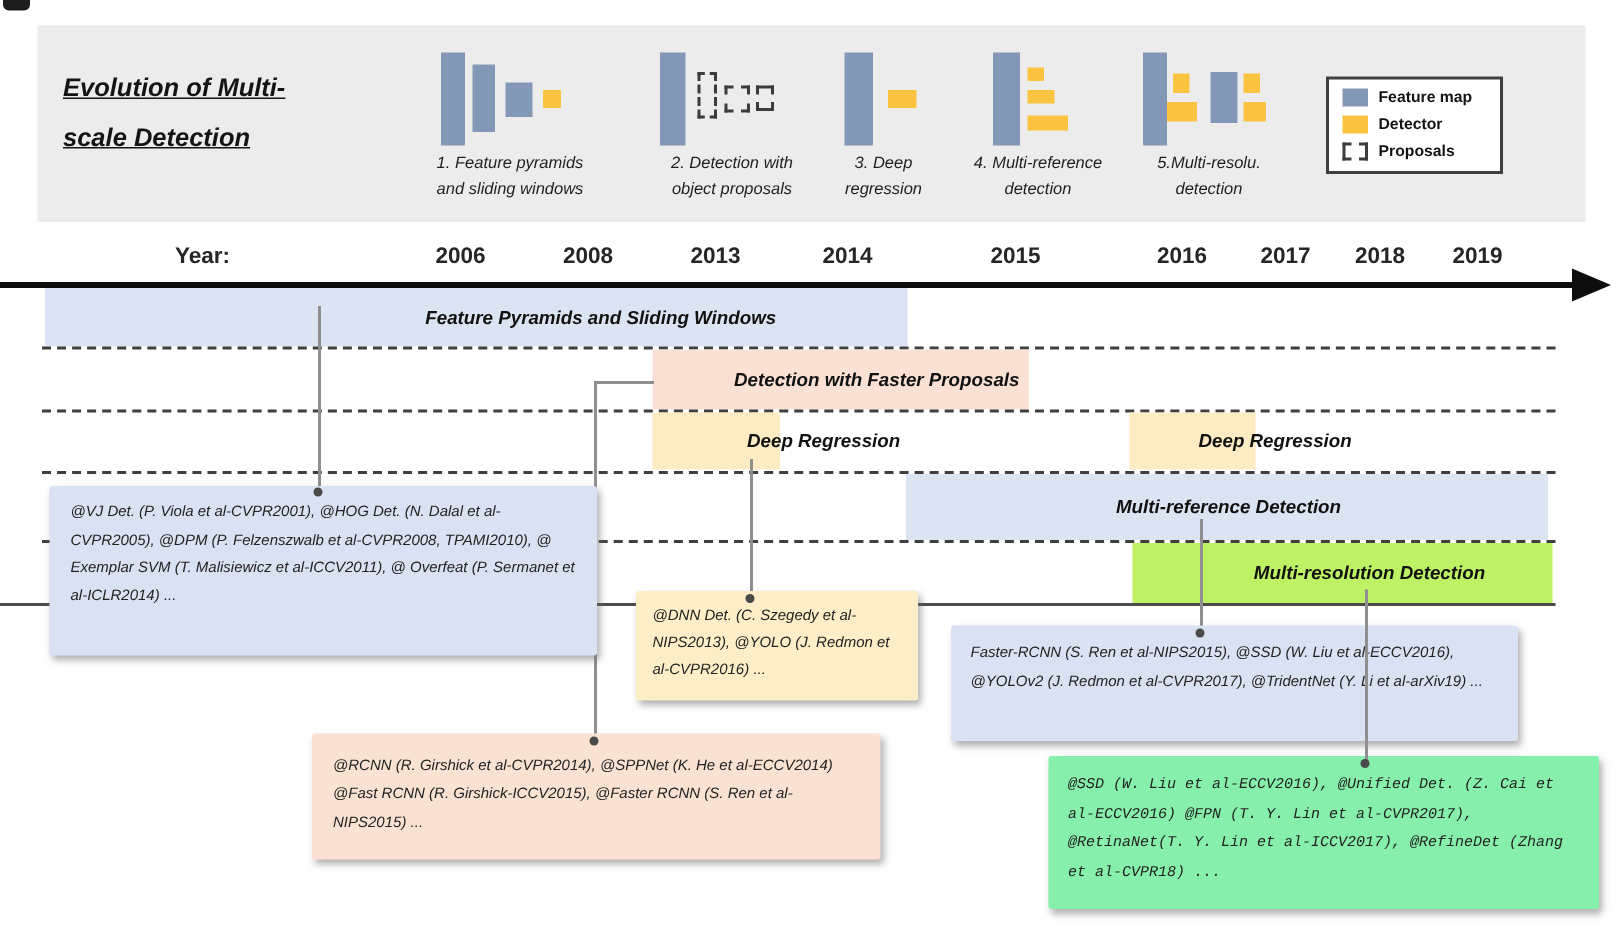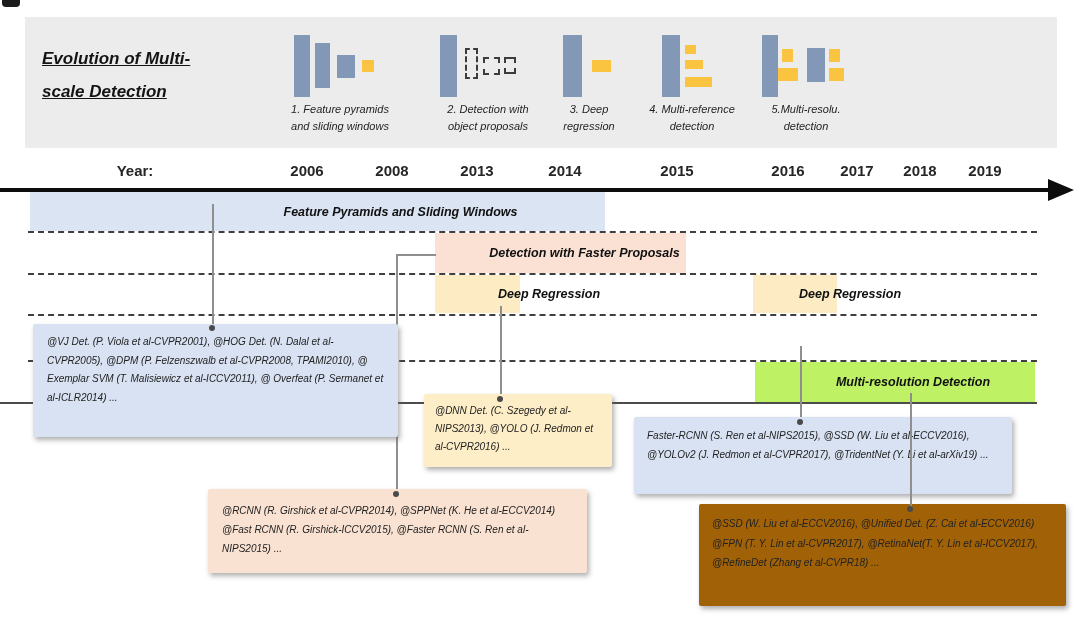--- a/index.html
+++ b/index.html
@@ -120,20 +120,34 @@
     <div class="abs bar-yellow" style="left:778px; top:68px; width:20px; height:13px;"></div>
     <div class="abs bar-blue" style="left:807px; top:48px; width:18px; height:34px;"></div>
     <div class="abs bar-yellow" style="left:829px; top:49px; width:11px; height:13px;"></div>
     <div class="abs bar-yellow" style="left:829px; top:68px; width:15px; height:13px;"></div>
   </div>
   <div class="abs stage-caption" style="left:731px; top:101px;">
     <span>5.Multi-resolu.</span><br>
     <span>detection</span>
   </div>
 
+  <div class="abs legend-box">
+    <div class="legend-row" style="top:6px;">
+      <span class="legend-swatch bar-blue"></span>
+      <span class="legend-label">Feature map</span>
+    </div>
+    <div class="legend-row" style="top:24px;">
+      <span class="legend-swatch bar-yellow"></span>
+      <span class="legend-label">Detector</span>
+    </div>
+    <div class="legend-row" style="top:42px;">
+      <span class="legend-swatch dashed-box"></span>
+      <span class="legend-label">Proposals</span>
+    </div>
+  </div>
 
   <div class="abs year-label" style="left:95px;">Year:</div>
   <div class="abs year-label" style="left:173px;margin-top:48px;">2001</div>
   <div class="abs year-label" style="left:267px;">2006</div>
   <div class="abs year-label" style="left:352px;">2008</div>
   <div class="abs year-label" style="left:437px;">2013</div>
   <div class="abs year-label" style="left:525px;">2014</div>
   <div class="abs year-label" style="left:637px;">2015</div>
   <div class="abs year-label" style="left:748px;">2016</div>
   <div class="abs year-label" style="left:817px;">2017</div>
@@ -158,20 +172,23 @@
   <div class="abs band" style="left:435px; top:275px; width:85px; height:38px; background:#fdecc3; padding-left:27px; overflow:visible;">
     <span class="band-label">Deep Regression</span>
   </div>
 
   <div class="abs band" style="left:753px; top:275px; width:84px; height:38px; background:#fdecc3; padding-left:10px; overflow:visible;">
     <span class="band-label">Deep Regression</span>
   </div>
 
   <div class="abs dash-line" style="top:314px;"></div>
 
+  <div class="abs band band-center" style="left:604px; top:316px; width:428px; height:44px; background:#dbe4f3; padding-right:34px;">
+    <span class="band-label">Multi-reference Detection</span>
+  </div>
 
   <div class="abs dash-line" style="top:360px;"></div>
 
   <div class="abs band band-center" style="left:755px; top:362px; width:280px; height:40px; background:#bef264;">
     <span class="band-label">Multi-resolution Detection</span>
   </div>
 
   <div class="abs solid-line"></div>
 
   <div class="abs conn conn-v" style="left:212px; top:204px; height:122px;"></div>
@@ -189,21 +206,21 @@
   </div>
 
   <div class="abs callout" style="left:208px; top:489px; width:379px; height:84px; background:#fae2d2; padding:12px 14px; line-height:19px;">
     <span class="txt">@RCNN (R. Girshick et al-CVPR2014), @SPPNet (K. He et al-ECCV2014) @Fast RCNN (R. Girshick-ICCV2015), @Faster RCNN (S. Ren et al-NIPS2015) ...</span>
   </div>
 
   <div class="abs callout" style="left:634px; top:417px; width:378px; height:77px; background:#d8e2f2; padding:9px 13px; line-height:19px;">
     <span class="txt">Faster-RCNN (S. Ren et al-NIPS2015), @SSD (W. Liu et al-ECCV2016),  @YOLOv2 (J. Redmon et al-CVPR2017), @TridentNet (Y. Li et al-arXiv19) ...</span>
   </div>
 
-  <div class="abs callout" style="left:699px; top:504px; width:367px; height:102px; background:#a16207; padding:10px 13px; line-height:19.5px;">
+  <div class="abs callout" style="left:699px; top:504px; width:367px; height:102px; background:#86efac; padding:10px 13px; line-height:19.5px;font-family:Liberation Mono, monospace;">
     <span class="txt">@SSD (W. Liu et al-ECCV2016), @Unified Det. (Z. Cai et al-ECCV2016) @FPN (T. Y. Lin et al-CVPR2017), @RetinaNet(T. Y. Lin et al-ICCV2017), @RefineDet (Zhang et al-CVPR18) ...</span>
   </div>
 
   <div class="abs conn conn-v" style="left:910px; top:393px; height:114px;"></div>
 
   <div class="abs conn-dot" style="left:209px; top:325px;"></div>
   <div class="abs conn-dot" style="left:393px; top:491px;"></div>
   <div class="abs conn-dot" style="left:497px; top:396px;"></div>
   <div class="abs conn-dot" style="left:797px; top:419px;"></div>
   <div class="abs conn-dot" style="left:907px; top:506px;"></div>

